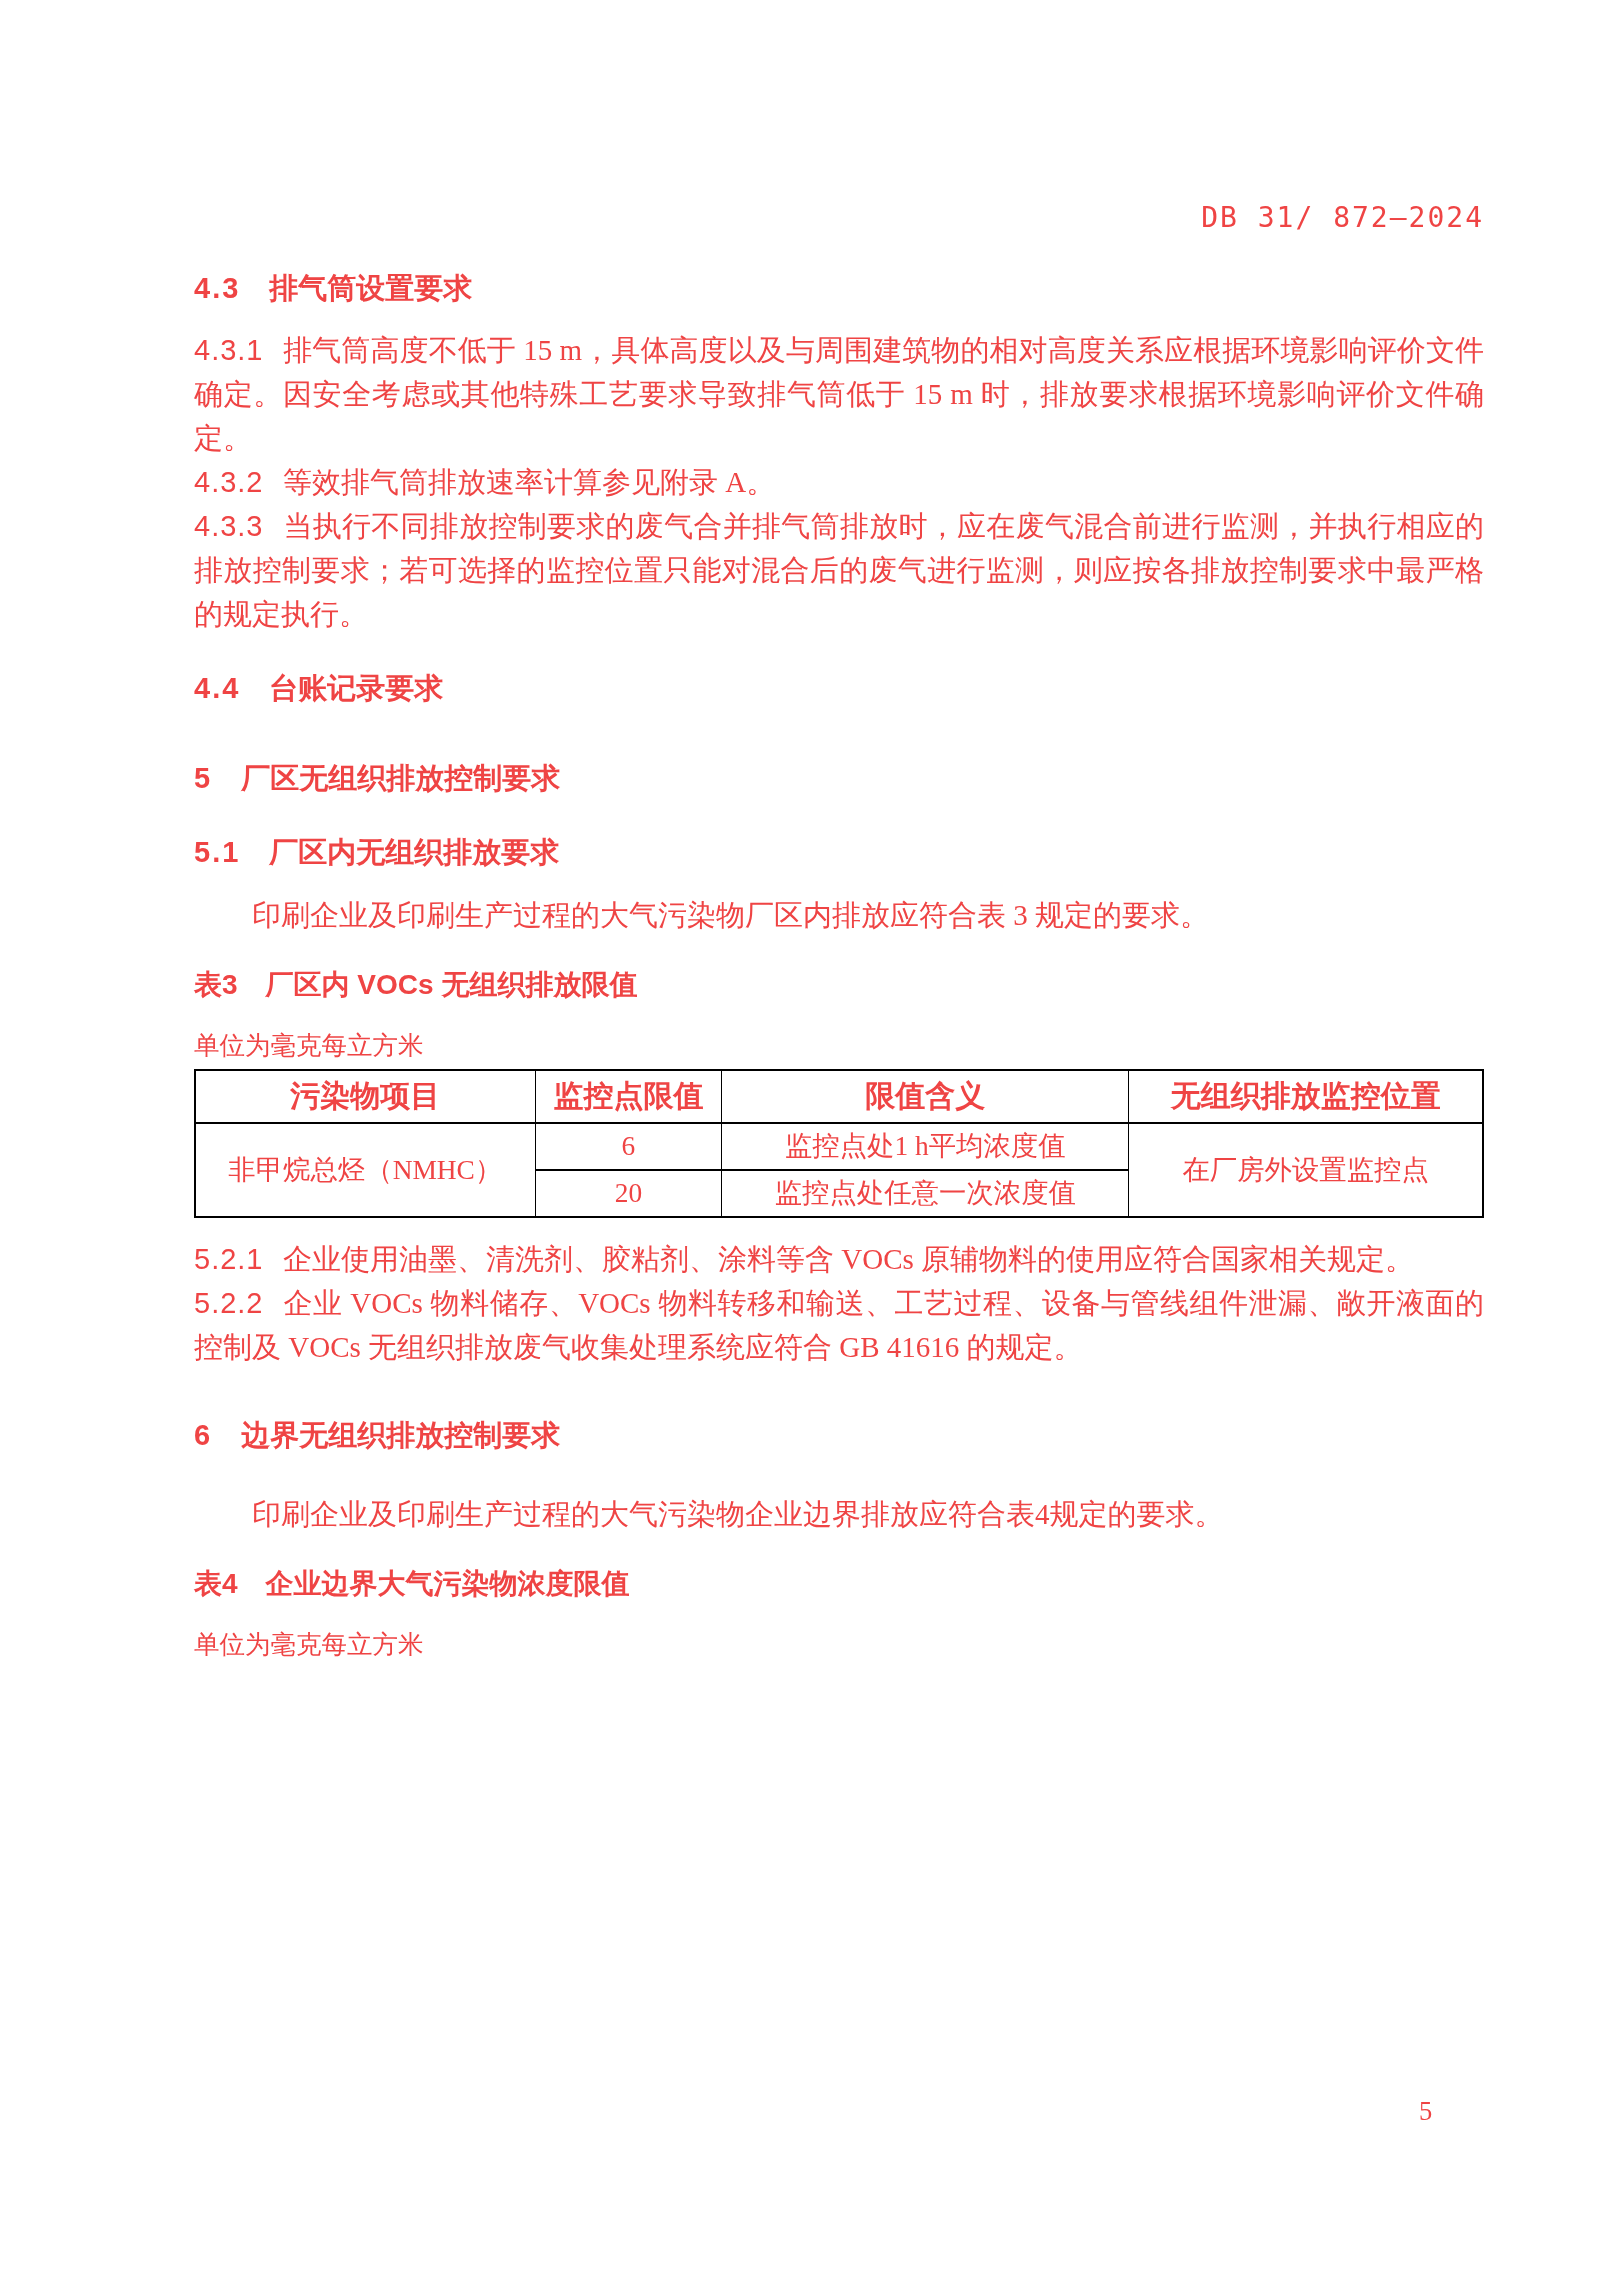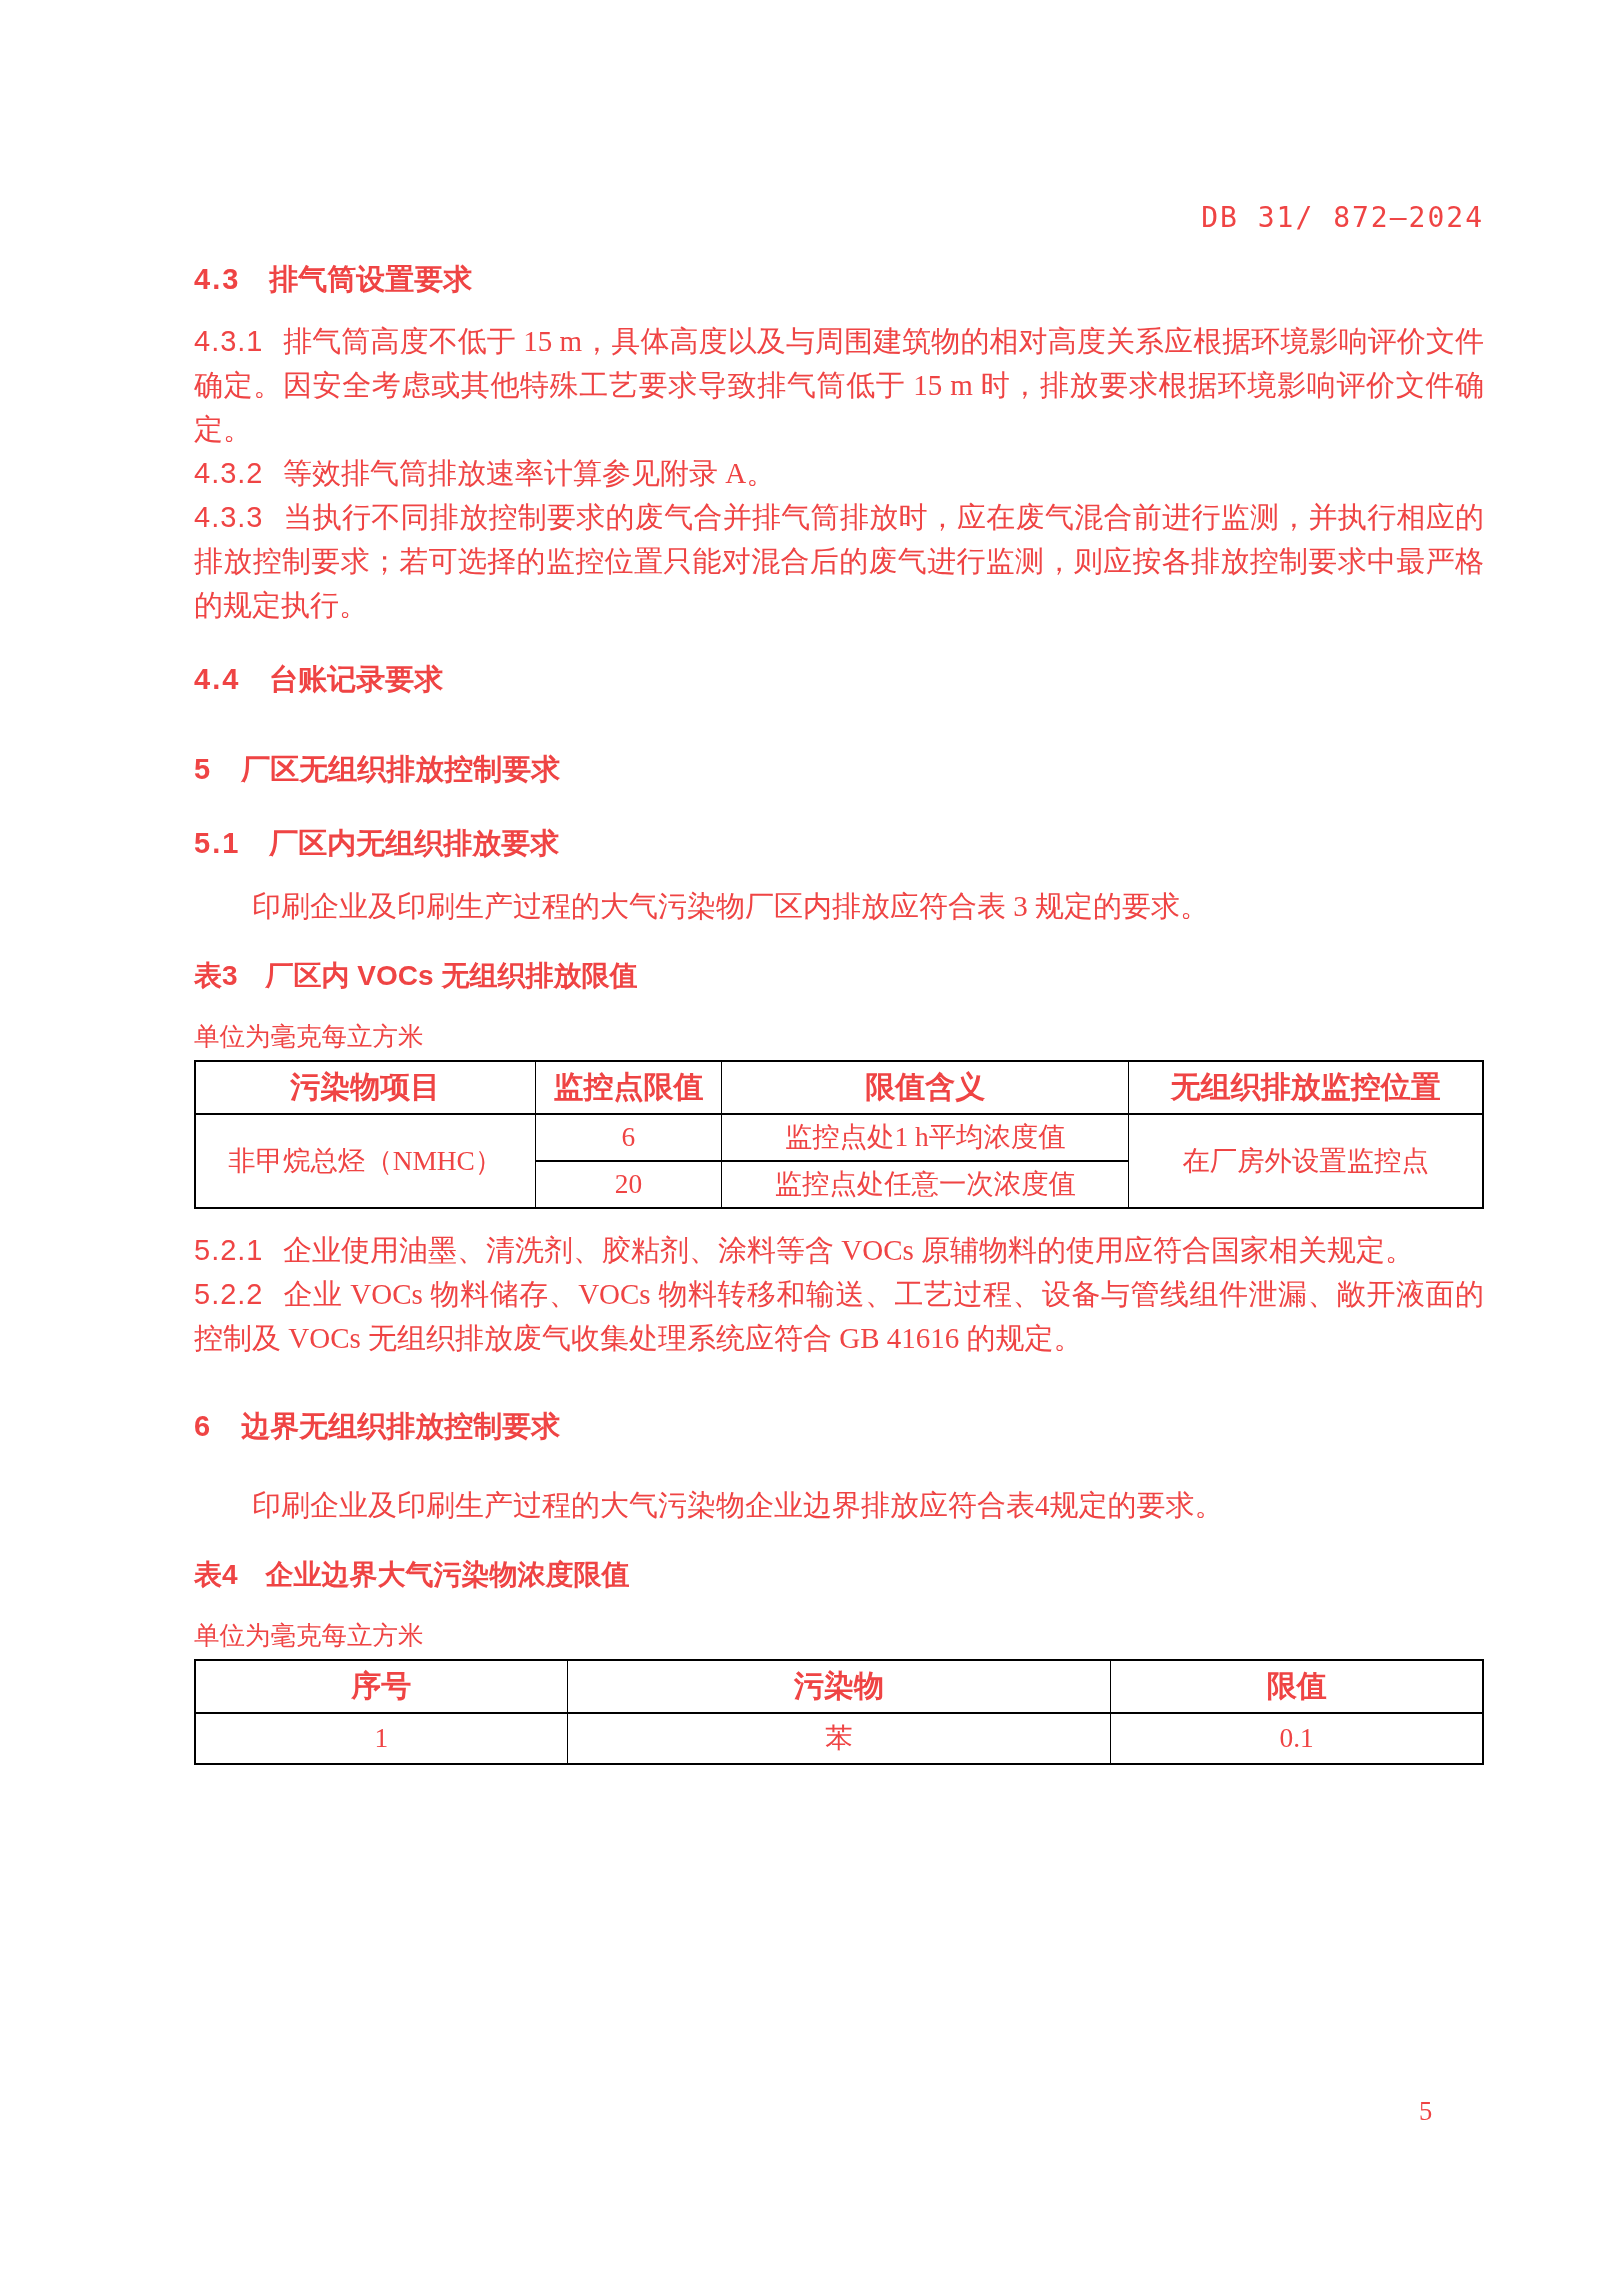--- a/index.html
+++ b/index.html
@@ -18,21 +18,21 @@
     font-family:"DejaVu Sans Mono", monospace;
     font-size:28px;
     letter-spacing:2px;
     line-height:33px;
   }
   .sec-heading {
     font-family:"Liberation Sans", sans-serif;
     font-weight:bold;
     font-size:29px;
     line-height:39px;
-    margin-top:26px;
+    margin-top:35px;
   }
   .sec-heading .hnum { margin-right:29px; letter-spacing:2px; }
   .top-heading { margin-top:51px; }
   .clauses { margin-top:19.6px; }
   .clause {
     margin:0;
     line-height:44px;
     text-align:justify;
   }
   .clause .cnum {
@@ -179,38 +179,17 @@
 
   <div class="sec-heading h6">
     <span class="hnum">6</span><span>边界无组织排放控制要求</span>
   </div>
 
   <p class="para p6">印刷企业及印刷生产过程的大气污染物企业边界排放应符合表4规定的要求。</p>
 
   <div class="tcaption">表4　企业边界大气污染物浓度限值</div>
   <div class="unit-note">单位为毫克每立方米</div>
 
-  <table class="t4">
-    <colgroup>
-      <col style="width:28.9%">
-        <col style="width:42.2%">
-        <col style="width:28.9%">
-    </colgroup>
-    <thead>
-      <tr>
-        <th>序号</th>
-        <th>污染物</th>
-        <th>限值</th>
-      </tr>
-    </thead>
-    <tbody>
-      <tr>
-        <td>1</td>
-        <td>苯</td>
-        <td>0.1</td>
-      </tr>
-    </tbody>
-  </table>
 
   <div class="page-num">5</div>
 
 </div>
 
 
 </body></html>

